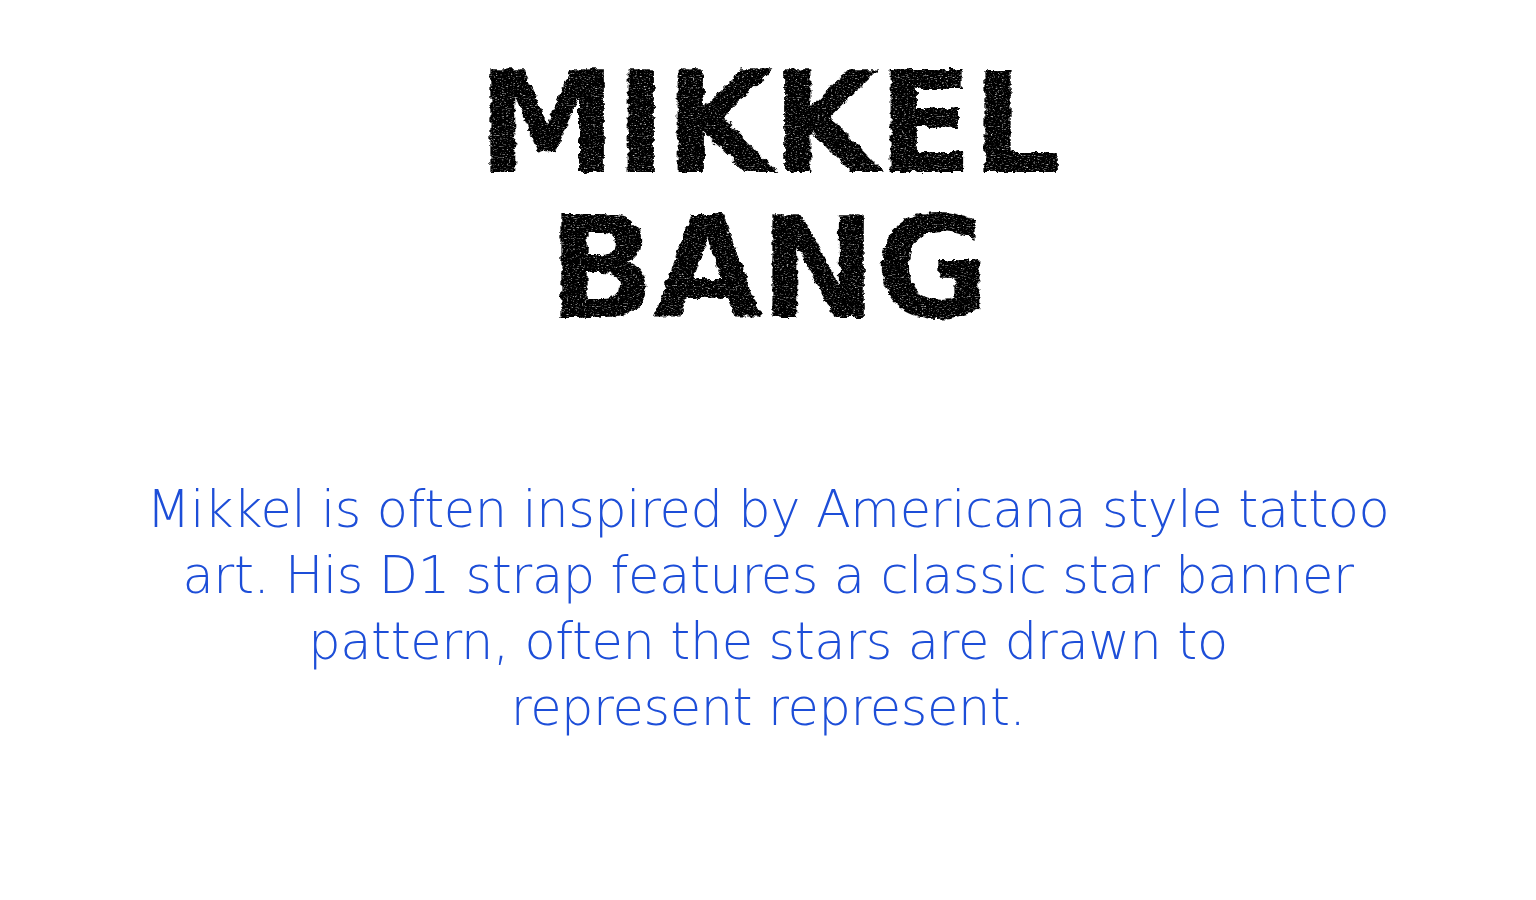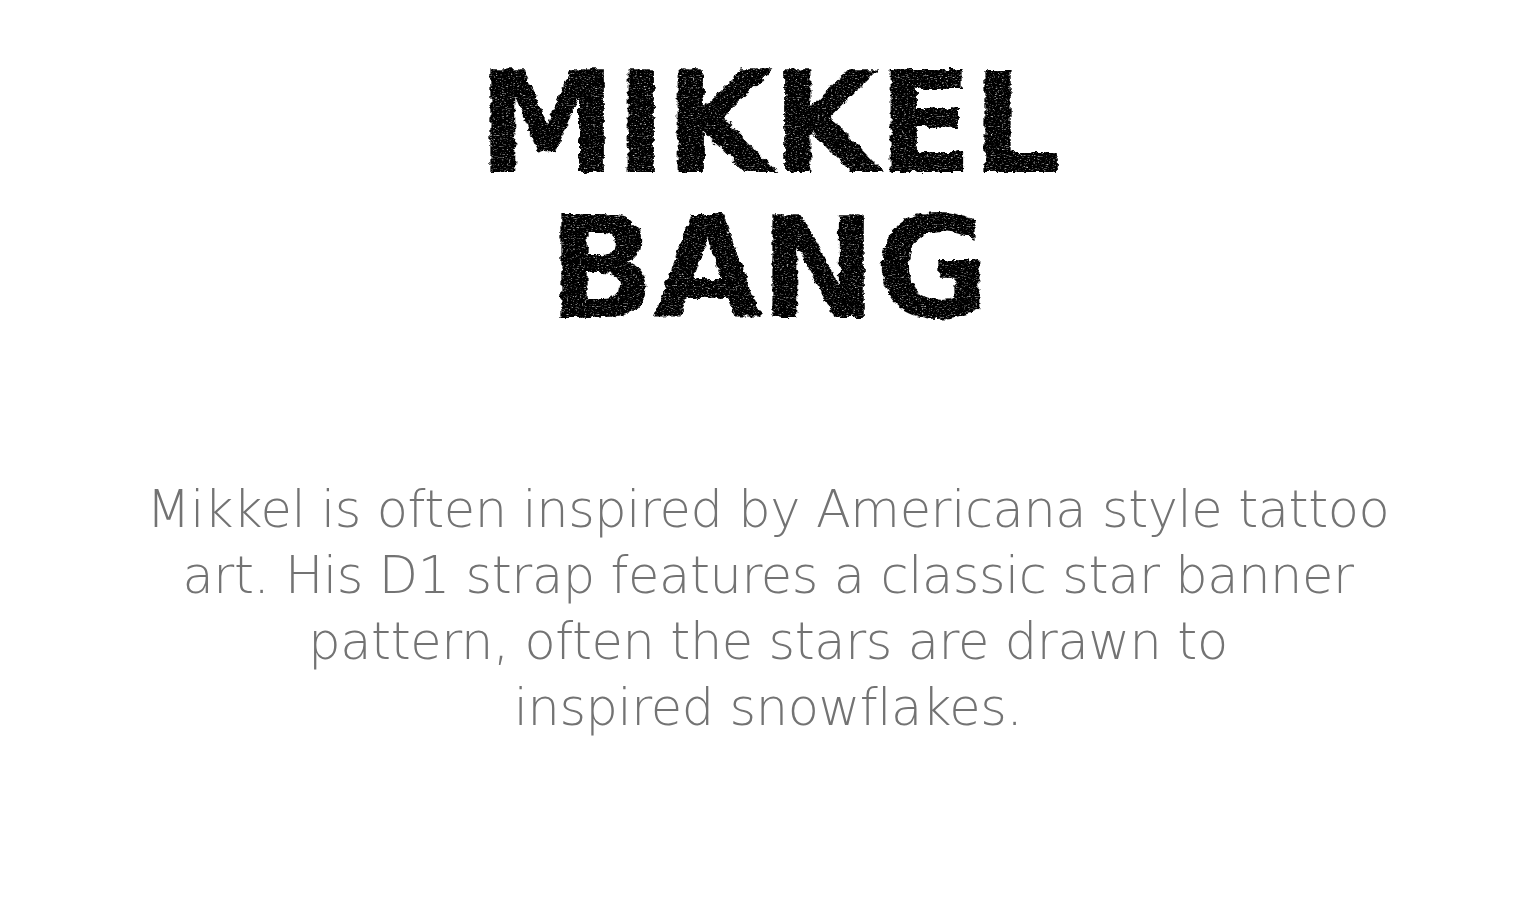--- a/index.html
+++ b/index.html
@@ -65,21 +65,21 @@
     width: 1400px;
     text-align: center;
   }
 
   .body-line {
     display: block;
     font-family: "DejaVu Sans", sans-serif;
     font-weight: 300;
     font-size: 51px;
     line-height: 66px;
-    color: #737373;
+    color: #1d4ed8;
     letter-spacing: -0.4px;
     white-space: nowrap;
   }
 </style>
 </head>
 <body>
 
 <div class="page">
 
   <div class="heading-block">
@@ -102,16 +102,16 @@
         <text class="heading-line heading-line-1" x="768" y="130">MIKKEL</text>
         <text class="heading-line heading-line-2" x="768" y="275">BANG</text>
       </g>
     </svg>
   </div>
 
   <div class="body-block">
     <span class="body-line">Mikkel is often inspired by Americana style tattoo</span>
     <span class="body-line">art. His D1 strap features a classic star banner</span>
     <span class="body-line">pattern, often the stars are drawn to</span>
-    <span class="body-line">inspired snowflakes.</span>
+    <span class="body-line">represent represent.</span>
   </div>
 
 </div>
 
 </body></html>

